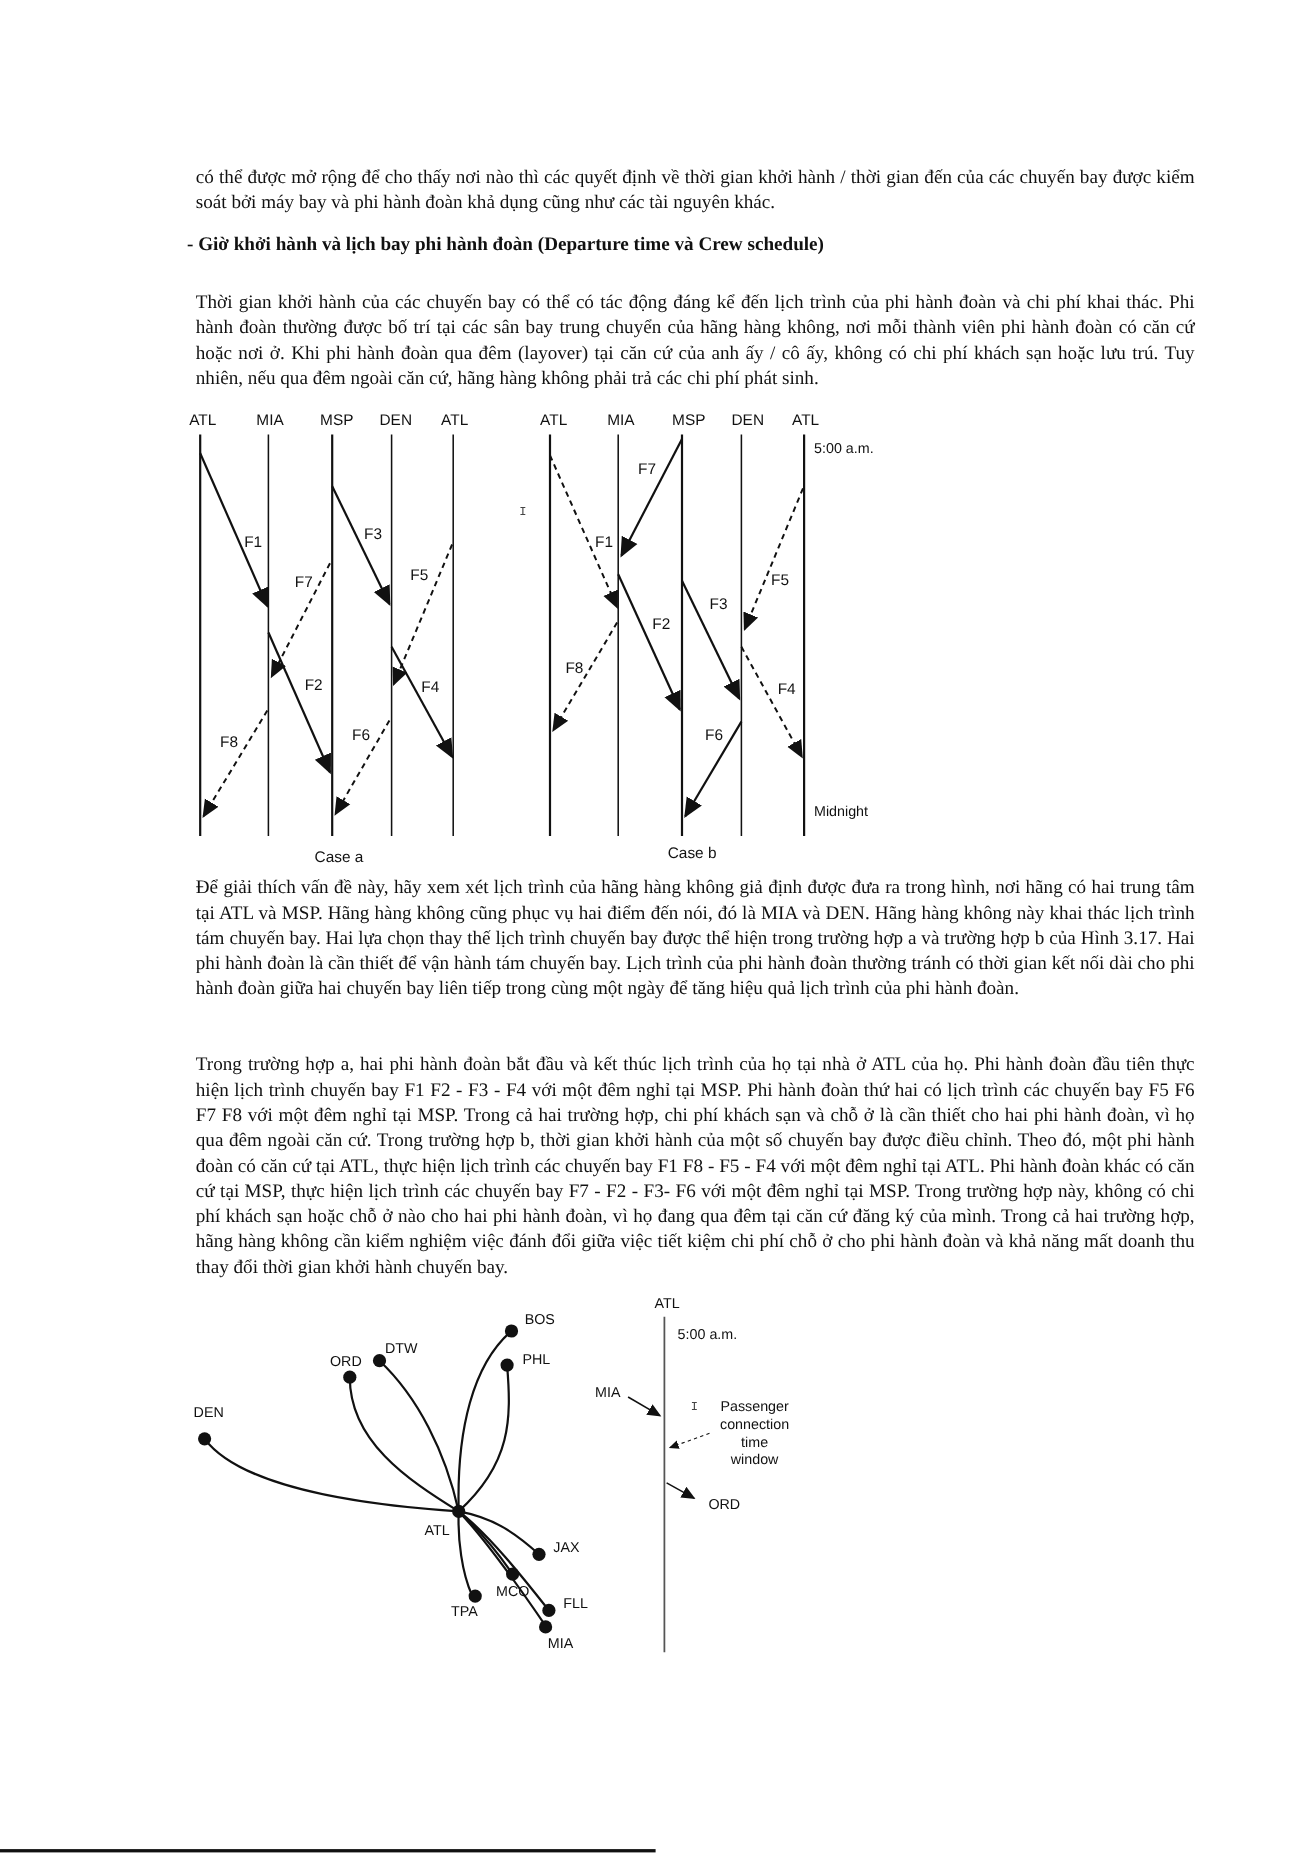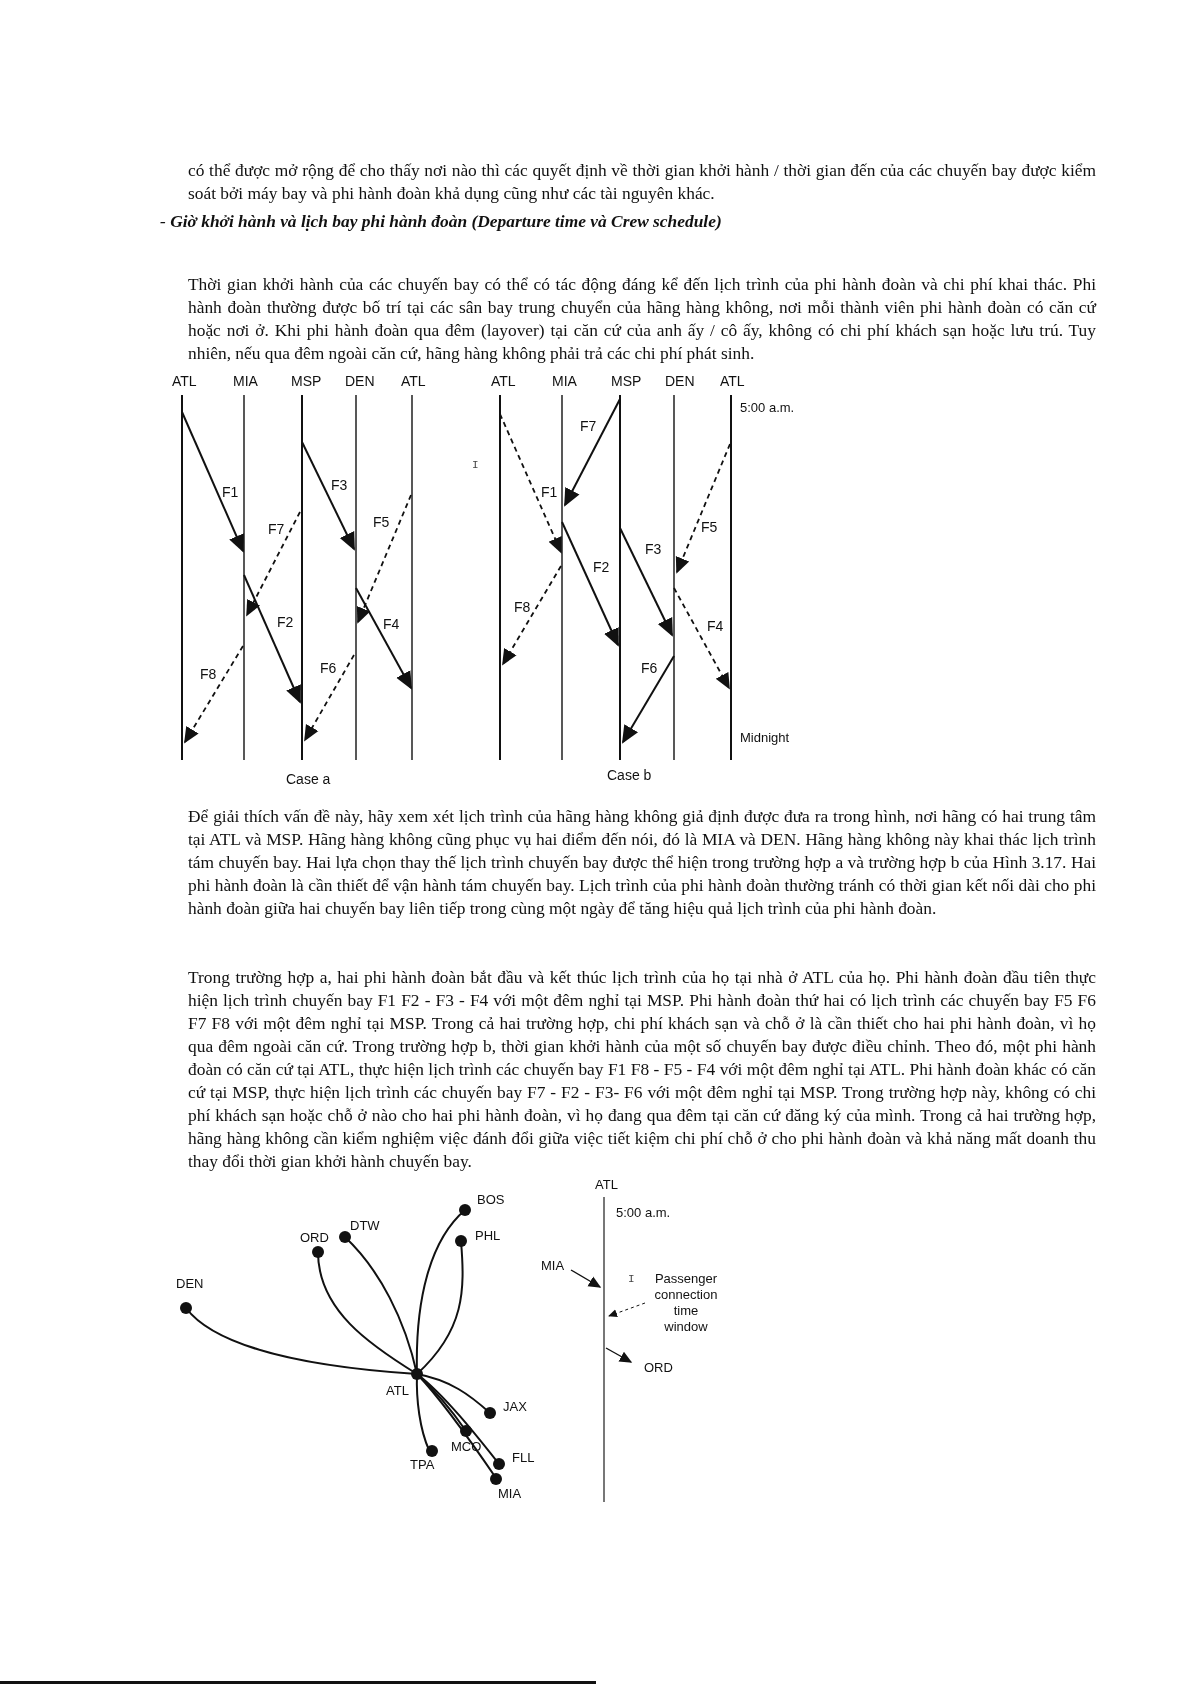--- a/index.html
+++ b/index.html
@@ -1,20 +1,20 @@
 <!DOCTYPE html>
 <html><head>
 <meta charset="utf-8">
 <style>
   html, body { margin: 0; padding: 0; background: #ffffff; }
   body { width: 1191px; height: 1685px; position: relative; overflow: hidden;
          font-family: "Liberation Serif", serif; color: #111; }
   .para { position: absolute; left: 170px; width: 908px; font-size: 17.4px; line-height: 23px;
-          text-align: justify; margin: 18px; }
-  .heading { position: absolute; left: 160px; font-size: 17.4px; font-weight: bold; font-style: italic; margin: 0; }
+          text-align: justify; margin: 8px; }
+  .heading { position: absolute; left: 170px; font-size: 17.4px; font-weight: bold; margin: 0; }
   svg { position: absolute; left: 0; top: 0; }
   .lbl { font-family: "Liberation Sans", sans-serif; font-size: 14px; fill: #111; }
   .lbl-sm { font-family: "Liberation Sans", sans-serif; font-size: 13px; fill: #111; }
   .line { stroke: #111; stroke-width: 2; fill: none; }
   .thin { stroke: #111; stroke-width: 1.4; fill: none; }
   .dash { stroke: #111; stroke-width: 1.8; stroke-dasharray: 5 4; fill: none; }
   .bottom-rule { position: absolute; left: 0; top: 1681px; width: 596px; height: 3px; background: #111; }
 </style>
 </head>
 <body>

